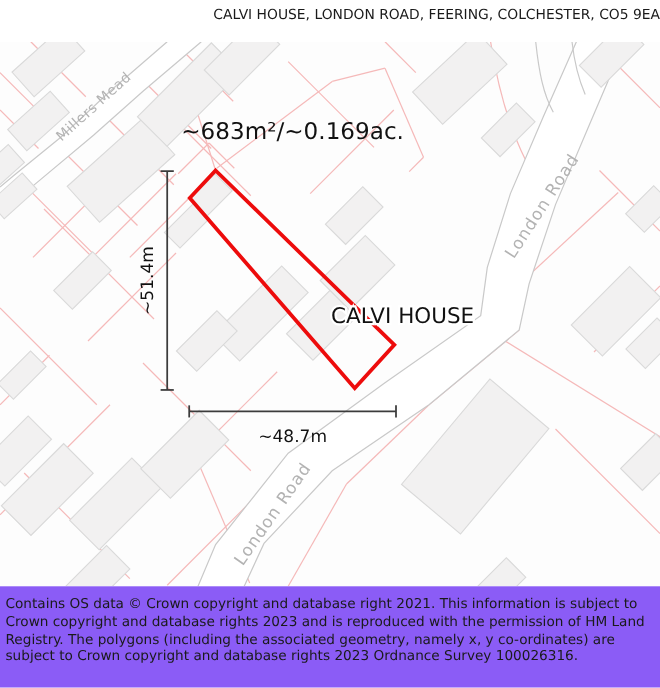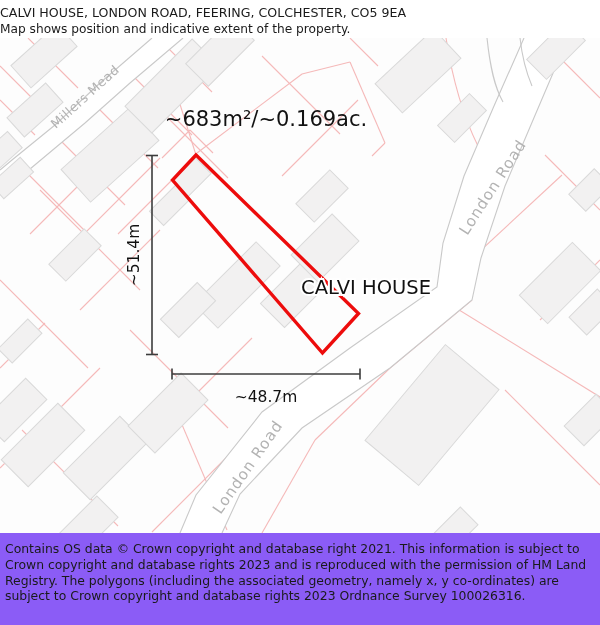--- a/index.html
+++ b/index.html
@@ -3,21 +3,21 @@
 <meta charset="utf-8">
 <style>
   html,body{margin:0;padding:0;}
   body{
     width:600px;height:625px;position:relative;background:#ffffff;
     font-family:"DejaVu Sans","Liberation Sans",sans-serif;color:#111;
     overflow:hidden;
   }
   .header{
     position:absolute;top:0;left:0;width:600px;height:38px;background:#fff;
-    text-align:left;z-index:3;
+    text-align:right;z-index:3;
   }
   .header .line1{font-size:12.6px;padding-top:5px;color:#1a1a1a;}
   .header .line2{font-size:12.2px;padding-top:2px;color:#1a1a1a;}
   .map-wrap{
     position:absolute;top:38px;left:0;width:600px;height:495px;overflow:hidden;
     background:#fdfdfd;z-index:1;
   }
   .footer{
     position:absolute;top:533px;left:0;width:600px;height:92px;background:#8b5cf6;
     z-index:3;
@@ -26,21 +26,20 @@
     font-size:12.4px;line-height:15.8px;color:#1a1a1a;
     padding:8px 4px 0 5px;width:588px;
   }
   svg text{user-select:none;}
 </style>
 </head>
 <body>
 
 <div class="header">
   <div class="line1">CALVI HOUSE, LONDON ROAD, FEERING, COLCHESTER, CO5 9EA</div>
-  <div class="line2">Map shows position and indicative extent of the property.</div>
 </div>
 
 <div class="map-wrap">
 <svg width="600" height="495" viewBox="0 0 600 495">
 
   <g fill="none" stroke-width="1.1" stroke="#f5b9b9">
     <line x1="20" y1="128" x2="92" y2="200"></line>
         <line x1="53" y1="95" x2="125" y2="167"></line>
     <line x1="88" y1="60" x2="158" y2="130"></line>
         <line x1="122" y1="27" x2="192" y2="97"></line>

